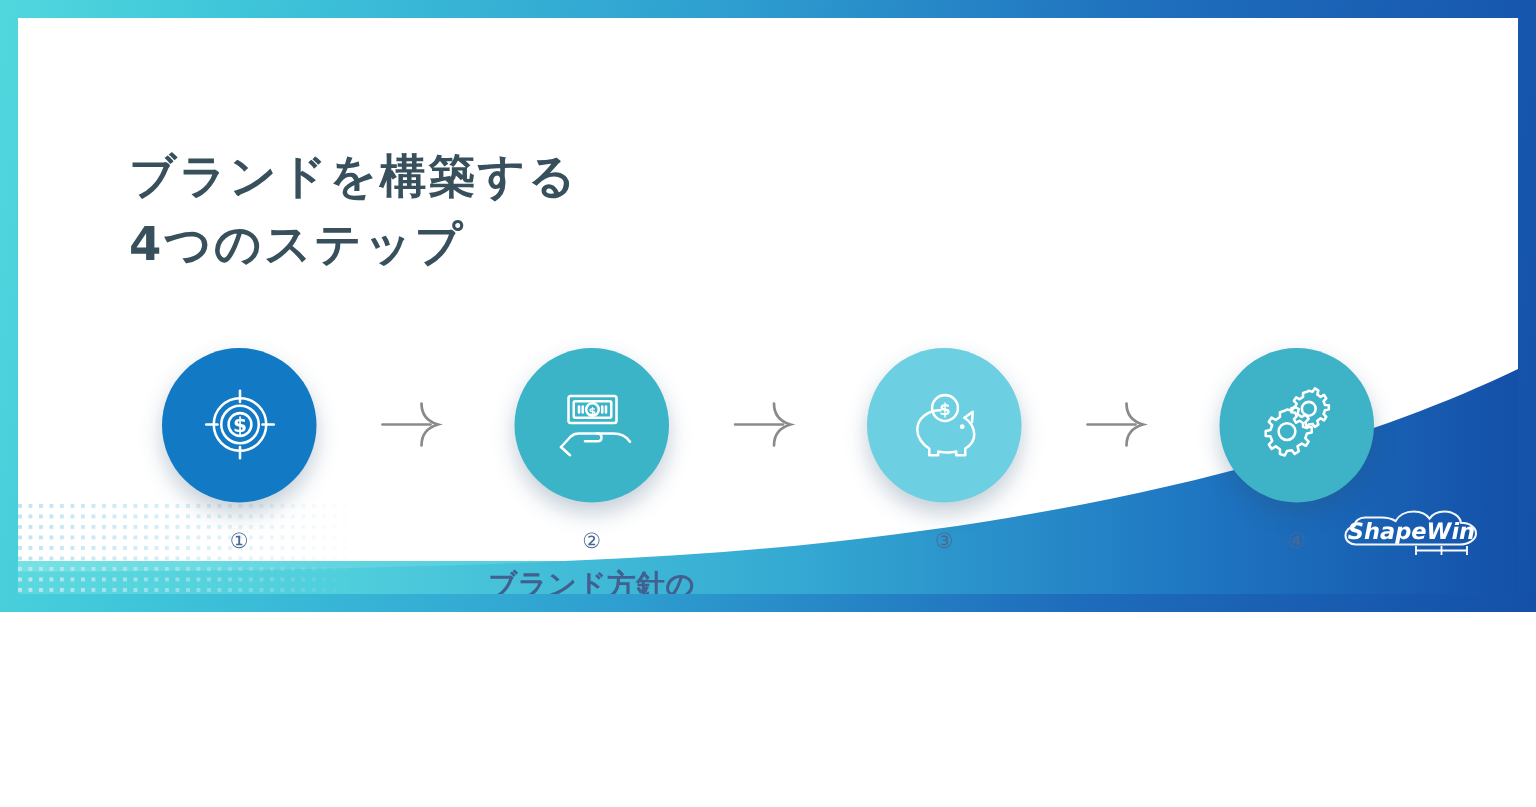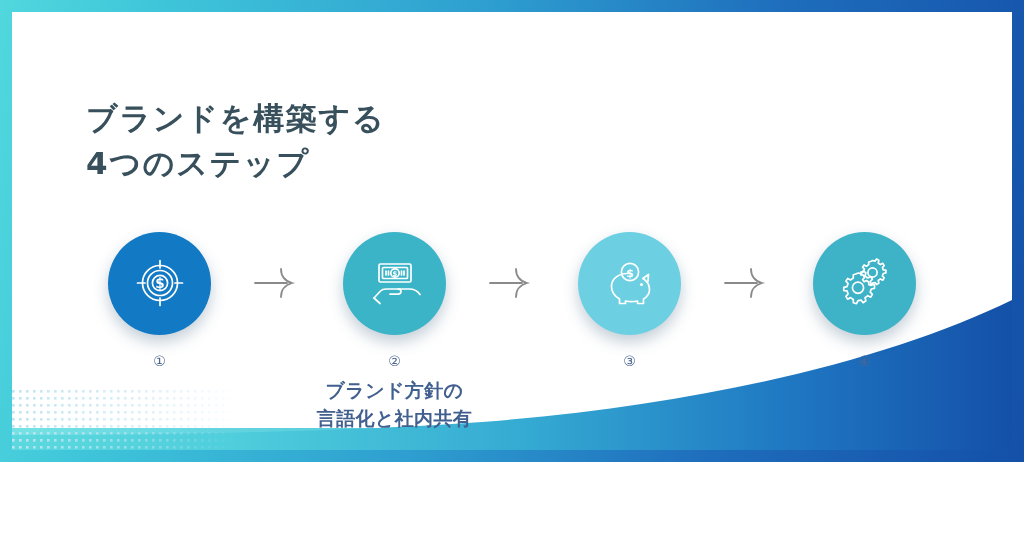--- a/index.html
+++ b/index.html
@@ -7,21 +7,21 @@
     padding: 0;
     background: #ffffff;
   }
   body {
     font-family: "DejaVu Sans", "Liberation Sans", sans-serif;
   }
 
   .slide {
     position: relative;
     width: 1024px;
-    height: 462px;
+    height: 408px;
     overflow: hidden;
     background: linear-gradient(100deg, #51D7DD 0%, #3FC6DA 14%, #2E9FD0 44%, #1E6CBC 72%, #1450A8 100%);
   }
 
   
   .canvas {
     position: absolute;
     left: 12px;
     top: 12px;
     right: 12px;
@@ -293,15 +293,23 @@
                 </g>
               </svg>
             </span>
           </div>
         </div>
         <div class="step-num">④</div>
       </div>
 
     </div>
 
+    <div class="logo">
+      <svg width="96" height="46" viewBox="0 0 96 46" fill="none" aria-hidden="true">
+        <path d="M16 11 C12 11 9 13.6 9 16.8 C5.6 17.2 3 19.8 3 23 C3 26.4 6 29 9.8 29 L79 29 C85 29 90 25.8 90 21.6 C90 17.6 85.6 14.5 80 14.5 C79.2 10.2 74.6 7 69 7 C64.6 7 60.8 9 59 11.8 C57 8.8 53 7 48.5 7 C43 7 38.4 9.6 36.4 13.4 C34 11.8 30.6 11 27 11 C23 11 19.4 11 16 11 Z" stroke="#FFFFFF" stroke-width="1.4" fill="none" opacity="0.95"></path>
+        <text x="47" y="25" font-family="DejaVu Sans, Liberation Sans, sans-serif" font-size="15" font-weight="700" fill="#FFFFFF" text-anchor="middle" font-style="italic">ShapeWin</text>
+        <line x1="50" y1="33" x2="84" y2="33" stroke="#FFFFFF" stroke-width="1.2"></line>
+        <path d="M50 30 L50 36 M84 30 L84 36 M67 30 L67 36" stroke="#FFFFFF" stroke-width="1.2"></path>
+      </svg>
+    </div>
 
   </div>
 </div>
 
 </body></html>

